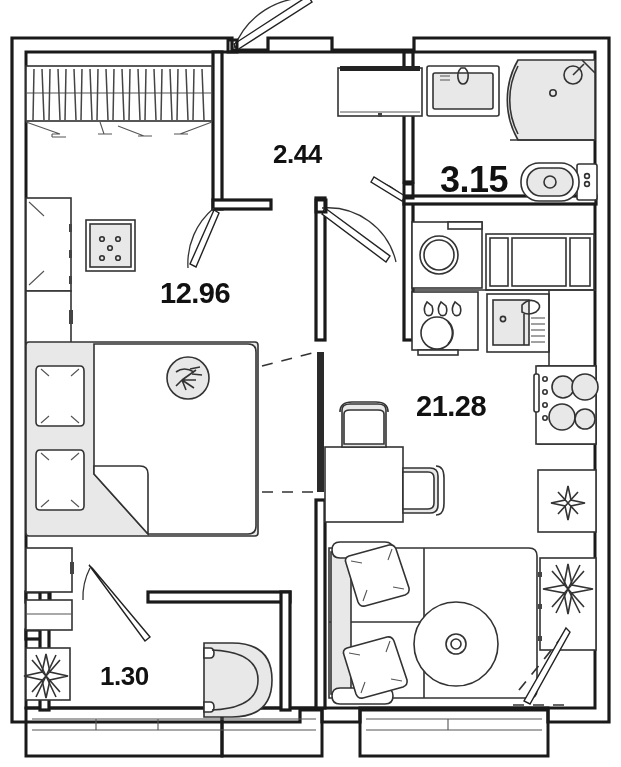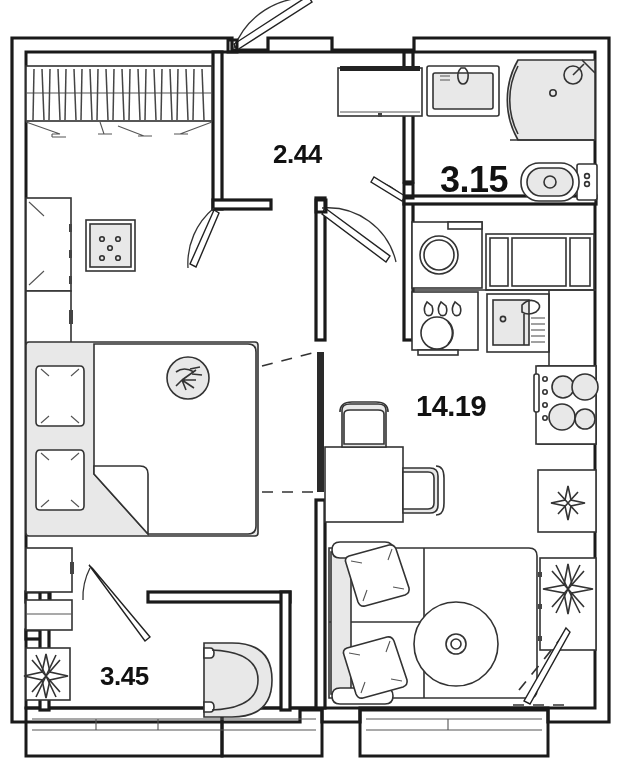--- a/index.html
+++ b/index.html
@@ -414,18 +414,19 @@
       <path class="f" d="M212,650 Q258,652 258,680 Q258,708 212,710"></path>
     </g>
   </g>
 
 </svg>
 
   <div class="area-label" style="left:273px;top:139px;font-size:26px;">2.44</div>
 
   <div class="area-label" style="left:440px;top:159px;font-size:36px;">3.15</div>
 
-
-  <div class="area-label" style="left:416px;top:390px;font-size:29px;">14.19</div>
-
-  <div class="area-label" style="left:100px;top:661px;font-size:26px;">3.45</div>
+  <div class="area-label" style="left:160px;top:277px;font-size:29px;">12.96</div>
+
+  <div class="area-label" style="left:416px;top:390px;font-size:29px;">21.28</div>
+
+  <div class="area-label" style="left:100px;top:661px;font-size:26px;">1.30</div>
 
 </div>
 
 </body></html>

